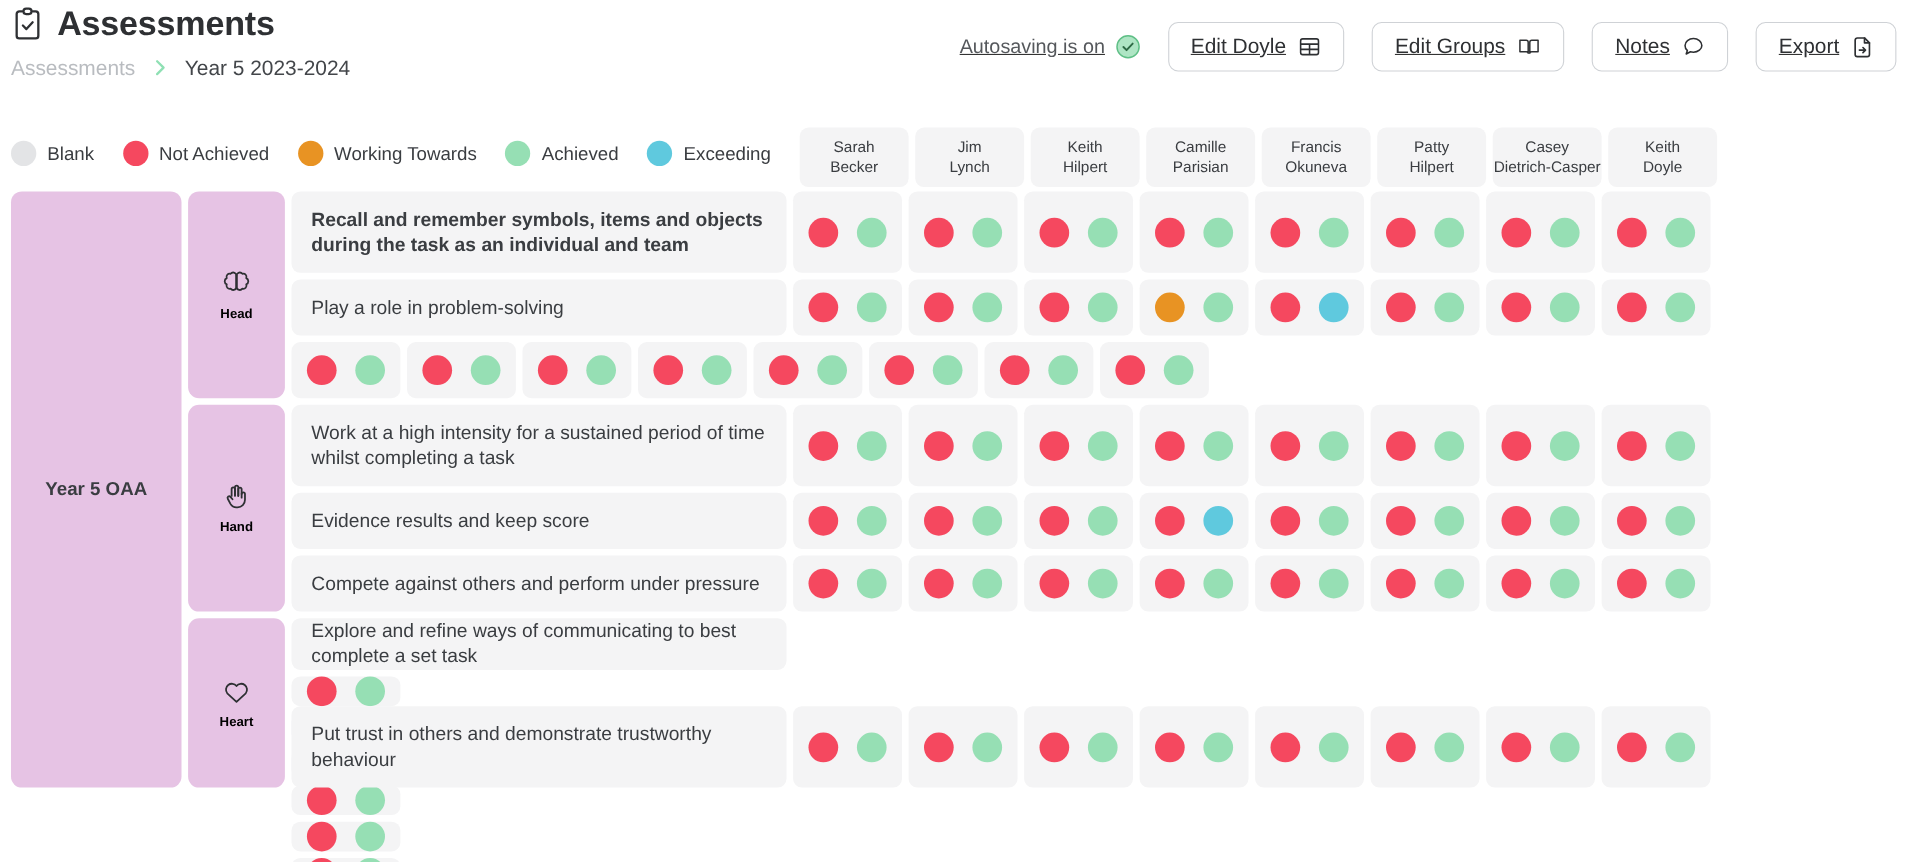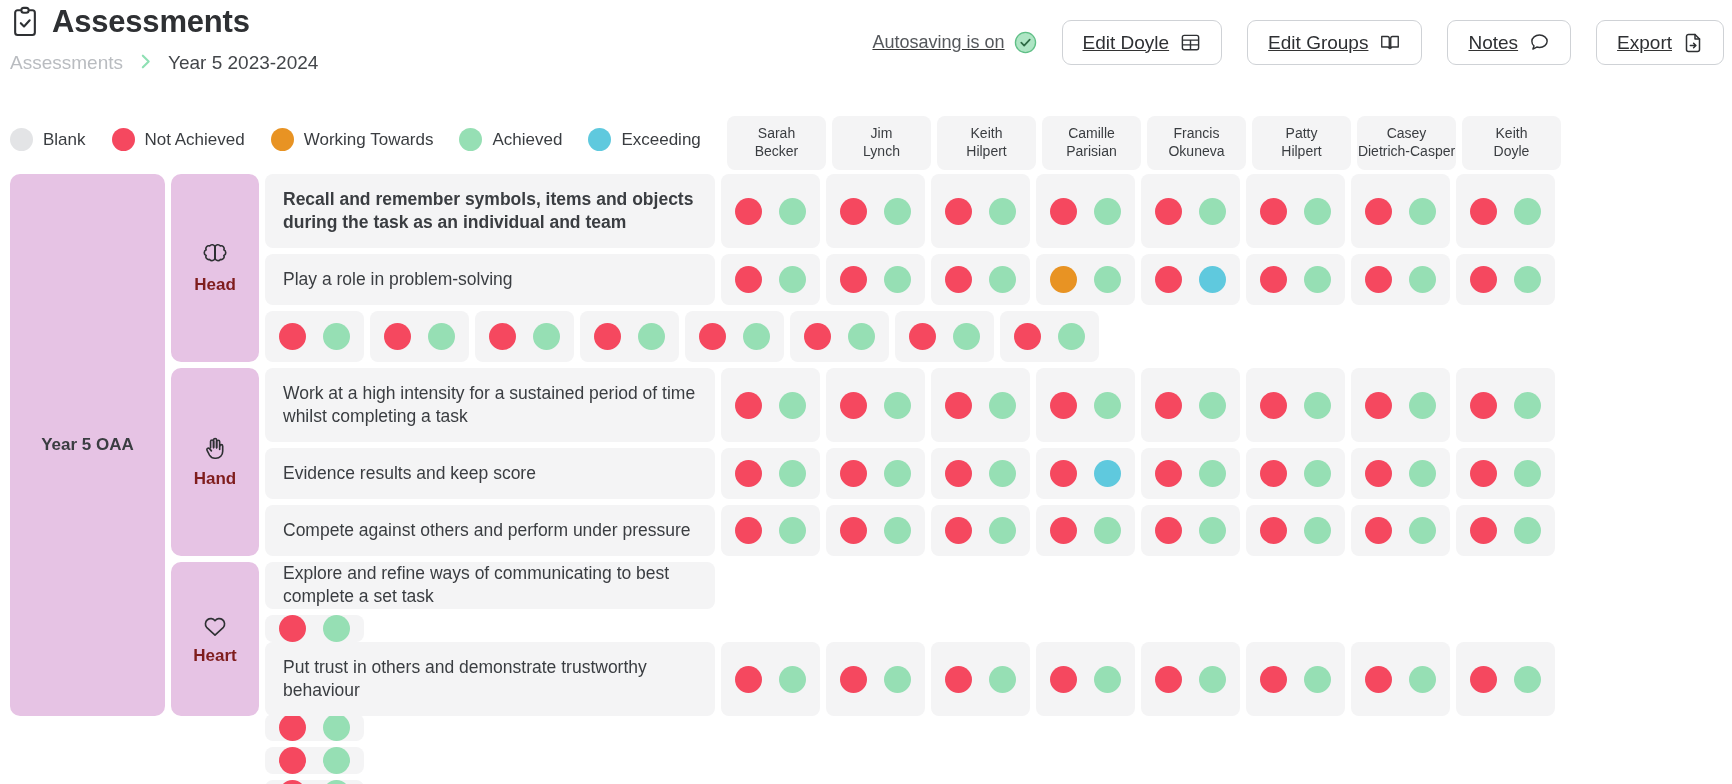--- a/index.html
+++ b/index.html
@@ -51,21 +51,21 @@
 
   
   .body { position: absolute; left: 10px; top: 174px; display: flex; gap: 6px; }
   .unit-col { width: 155px; background: #e6c3e4; border-radius: 10px;
     display: flex; align-items: center; justify-content: center;
     font-size: 17px; font-weight: 700; color: #3a3d41; }
   .groups-col { display: flex; flex-direction: column; gap: 6px; }
   .group-cell { width: 88px; background: #e6c3e4; border-radius: 10px;
     display: flex; flex-direction: column; align-items: center; justify-content: center; gap: 6px; }
   .group-icon { width: 28px; height: 28px; display: block; }
-  .group-label { font-size: 17px; font-weight: 700; color: #7f1d1d; }
+  .group-label { font-size: 12px; font-weight: 700; color: #000000; }
 
   .rows-col { display: flex; flex-direction: column; gap: 6px; }
   .row { display: flex; gap: 6px; }
   .criterion {
     width: 450px; background: #f4f4f5; border-radius: 8px;
     display: flex; align-items: center; padding: 0 18px;
     font-size: 17.5px; color: #3a3d41; line-height: 1.33;
   }
   .mark-cell {
     width: 99px; background: #f4f4f5; border-radius: 8px;

